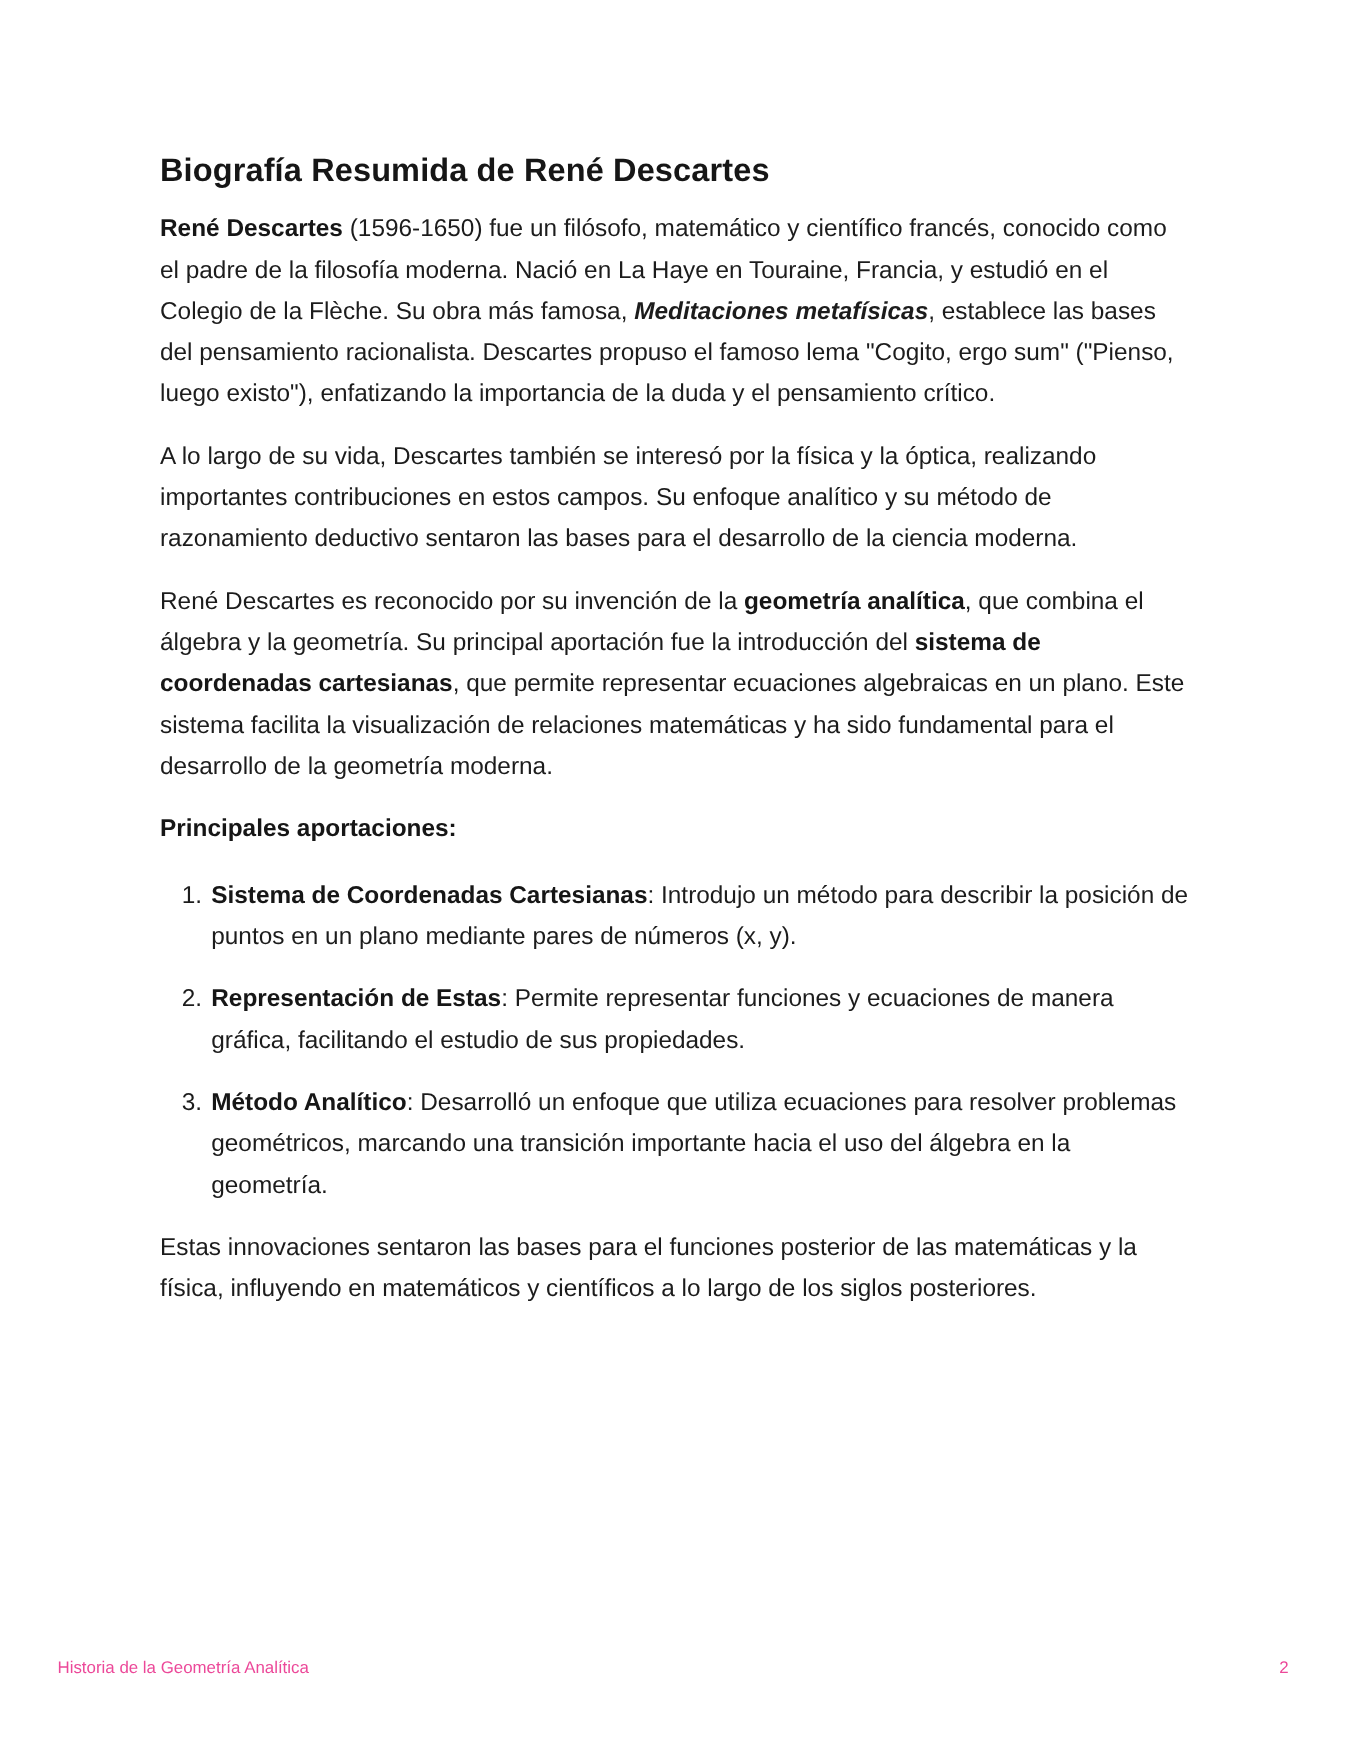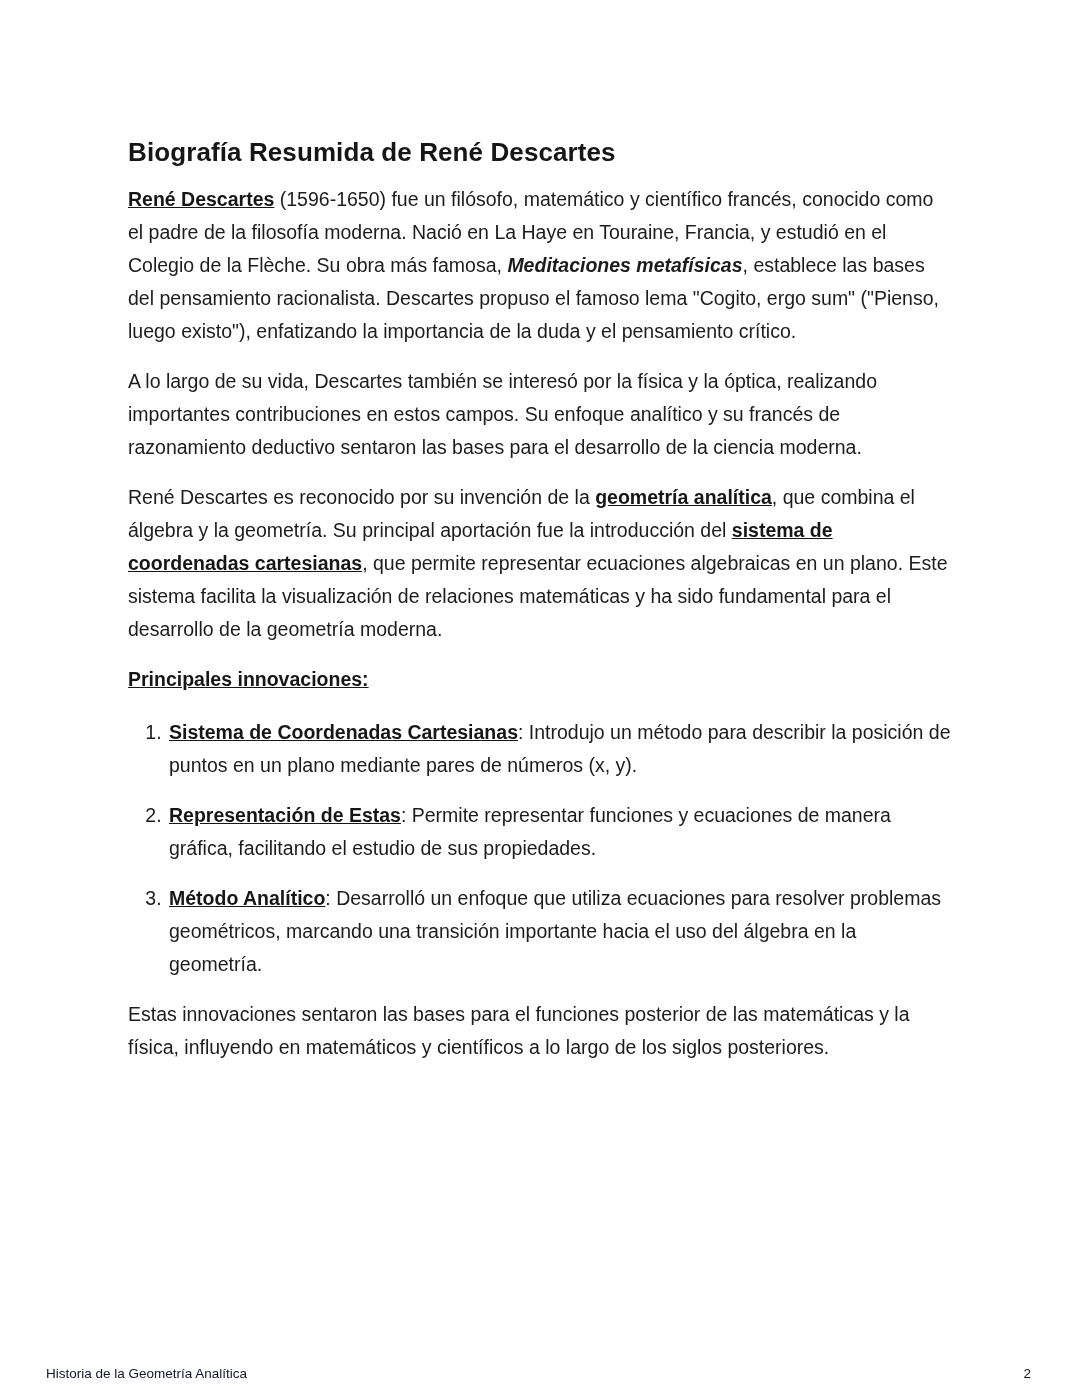--- a/index.html
+++ b/index.html
@@ -17,21 +17,21 @@
     -webkit-font-smoothing: antialiased;
   }
   .page {
     position: absolute;
     inset: 0;
     background: #ffffff;
   }
   .content {
     position: absolute;
     left: 128px;
-    top: 136px;
+    top: 120px;
     width: 824px;
   }
   h2 {
     font-size: 26px;
     line-height: 1.3;
     font-weight: 700;
     color: #161616;
     margin: 0 0 13px 0;
     letter-spacing: 0.1px;
   }
@@ -40,21 +40,20 @@
   }
   p {
     font-size: 19.5px;
     line-height: 33px;
     margin: 0 0 17px 0;
     color: #1c1c1c;
   }
   p b, li b, .list-intro {
     font-weight: 700;
     color: #161616;
-    text-decoration: underline;
   }
   p i {
     font-style: italic;
     font-weight: bold;
   }
   .list-intro {
     font-size: 19.5px;
     line-height: 33px;
     margin: 0 0 20px 0;
   }
@@ -78,40 +77,39 @@
   }
   .footer {
     position: absolute;
     left: 46px;
     right: 49px;
     top: 1326px;
     display: flex;
     justify-content: space-between;
     align-items: baseline;
     font-size: 13.5px;
-    color: #0f172a;
-    margin-top: 40px;
+    color: #ec4899;
   }
 </style>
 </head>
 <body>
 
 <div class="page">
   <div class="content">
 
     <h2>Biografía Resumida de René Descartes</h2>
 
     <p><b>René Descartes</b><span> (1596-1650) fue un filósofo, matemático y científico francés, conocido como el padre de la filosofía moderna. Nació en La Haye en Touraine, Francia, y estudió en el Colegio de la Flèche. Su obra más famosa, </span><i>Meditaciones metafísicas</i><span>, establece las bases del pensamiento racionalista. Descartes propuso el famoso lema "Cogito, ergo sum" ("Pienso, luego existo"), enfatizando la importancia de la duda y el pensamiento crítico.</span></p>
 
-    <p>A lo largo de su vida, Descartes también se interesó por la física y la óptica, realizando importantes contribuciones en estos campos. Su enfoque analítico y su francés de razonamiento deductivo sentaron las bases para el desarrollo de la ciencia moderna.</p>
+    <p>A lo largo de su vida, Descartes también se interesó por la física y la óptica, realizando importantes contribuciones en estos campos. Su enfoque analítico y su método de razonamiento deductivo sentaron las bases para el desarrollo de la ciencia moderna.</p>
 
 
     <p><span>René Descartes es reconocido por su invención de la </span><b>geometría analítica</b><span>, que combina el álgebra y la geometría. Su principal aportación fue la introducción del </span><b>sistema de coordenadas cartesianas</b><span>, que permite representar ecuaciones algebraicas en un plano. Este sistema facilita la visualización de relaciones matemáticas y ha sido fundamental para el desarrollo de la geometría moderna.</span></p>
 
-    <p class="list-intro">Principales innovaciones:</p>
+    <p class="list-intro">Principales aportaciones:</p>
 
     <ol>
       <li><b>Sistema de Coordenadas Cartesianas</b><span>: Introdujo un método para describir la posición de puntos en un plano mediante pares de números (x, y).</span></li>
       <li><b>Representación de Estas</b><span>: Permite representar funciones y ecuaciones de manera gráfica, facilitando el estudio de sus propiedades.</span></li>
       <li><b>Método Analítico</b><span>: Desarrolló un enfoque que utiliza ecuaciones para resolver problemas geométricos, marcando una transición importante hacia el uso del álgebra en la geometría.</span></li>
     </ol>
 
     <p>Estas innovaciones sentaron las bases para el funciones posterior de las matemáticas y la física, influyendo en matemáticos y científicos a lo largo de los siglos posteriores.</p>
 
 

